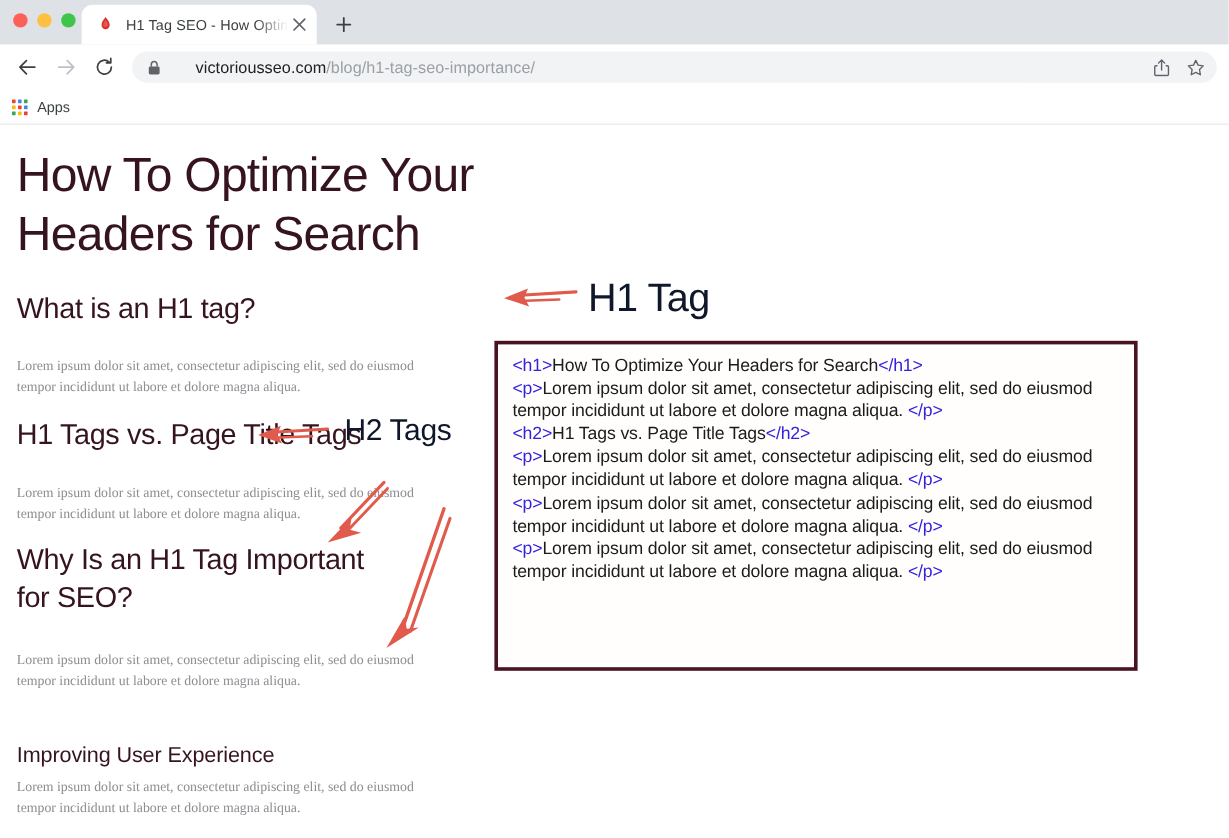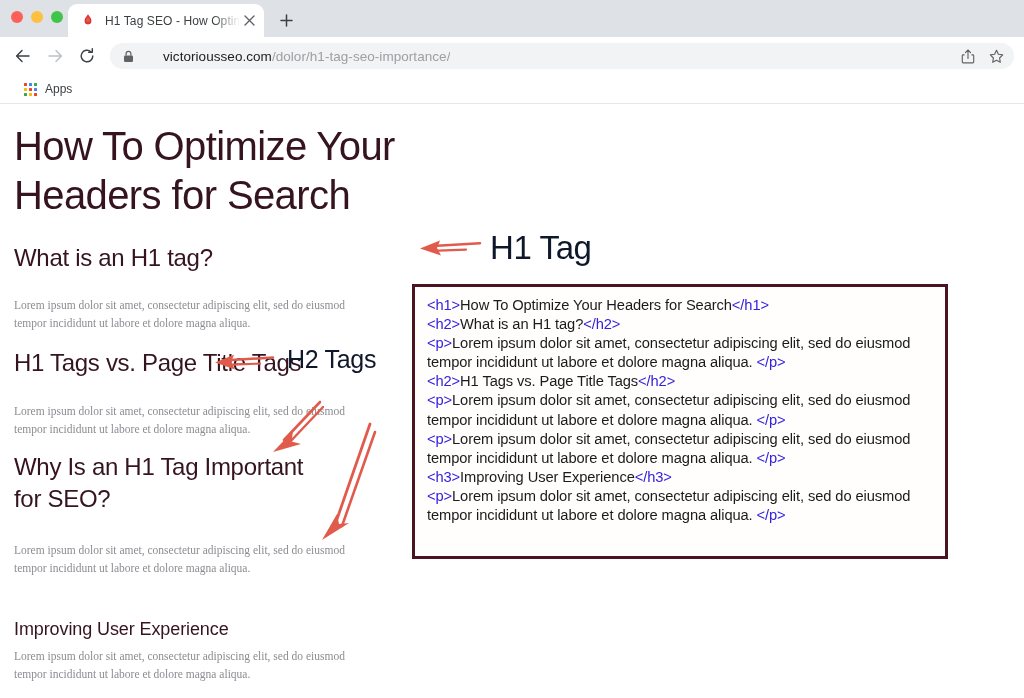--- a/index.html
+++ b/index.html
@@ -107,21 +107,21 @@
   .url .host { color: #202124; margin-left: 20px; }
   .omni-actions { display:flex; align-items:center; gap:14px; margin-left:auto; padding-left:14px; }
   .omni-icon { color:#5f6368; display:flex; }
 
   
   .bookmarks {
     height: 29px;
     background: #ffffff;
     display: flex;
     align-items: center;
-    padding-left: 24px;
+    padding-left: 10px;
     gap: 8px;
     border-bottom: 1px solid #e4e6e8;
   }
   .apps-grid { display: grid; grid-template-columns: repeat(3,3px); grid-template-rows: repeat(3,3px); gap: 2px; }
   .apps-grid i { display:block; width:3px; height:3px; border-radius:.5px; }
   .apps-label { font-size: 12px; color: #3c4043; }
 
   
   .page { position: relative; height: 593px; background: #ffffff; overflow: hidden; }
 
@@ -260,21 +260,21 @@
       </svg>
     </div>
 
     <div class="omnibox">
       <span class="lock">
         <svg width="11" height="13" viewBox="0 0 11 13" aria-hidden="true">
           <rect x="1" y="5.4" width="9" height="6.6" rx="1.2" fill="#5f6368"></rect>
           <path d="M3.1 5.4 V3.7a2.4 2.4 0 0 1 4.8 0 V5.4" stroke="#5f6368" stroke-width="1.25" fill="none"></path>
         </svg>
       </span>
-      <span class="url"><span class="host">victoriousseo.com</span><span>/dolor/h1-tag-seo-importance/</span></span>
+      <span class="url"><span class="host">victoriousseo.com</span><span>/blog/h1-tag-seo-importance/</span></span>
       <span class="omni-actions">
         <span class="omni-icon">
           <svg width="14" height="15" viewBox="0 0 14 15" aria-hidden="true">
             <path d="M3.2 5.8 H2.2 a.9.9 0 0 0-.9.9 V13 a.9.9 0 0 0 .9.9 H11.8 a.9.9 0 0 0 .9-.9 V6.7 a.9.9 0 0 0-.9-.9 H10.8" stroke="currentColor" stroke-width="1.15" fill="none" stroke-linecap="round" stroke-linejoin="round"></path>
             <path d="M7 9.4 V1.2 M4.4 3.6 L7 1 L9.6 3.6" stroke="currentColor" stroke-width="1.15" fill="none" stroke-linecap="round" stroke-linejoin="round"></path>
           </svg>
         </span>
         <span class="omni-icon">
           <svg width="15" height="15" viewBox="0 0 15 15" aria-hidden="true">
             <path d="M7.5 1.3 L9.4 5.3 L13.7 5.9 L10.6 9 L11.3 13.3 L7.5 11.3 L3.7 13.3 L4.4 9 L1.3 5.9 L5.6 5.3 Z" stroke="currentColor" stroke-width="1.15" fill="none" stroke-linejoin="round"></path>
@@ -347,23 +347,21 @@
     <div class="annot-arrow" id="annot-diag-2">
       <svg width="58" height="125" viewBox="0 0 58 125" aria-hidden="true">
         <path d="M50 2 L16 100" stroke="#e15b4c" stroke-width="2.8" stroke-linecap="round" fill="none"></path>
         <path d="M55 10 L22 104" stroke="#e15b4c" stroke-width="2.6" stroke-linecap="round" fill="none"></path>
         <path d="M2 118 L17 92 L19 102 L29 101 Z" fill="#e15b4c"></path>
       </svg>
     </div>
 
     <div class="codeblock">
       <div class="codeline"><span class="tag">&lt;h1&gt;</span><span>How To Optimize Your Headers for Search</span><span class="tag">&lt;/h1&gt;</span></div>
-      <div class="codeline"><span class="tag">&lt;h2&gt;</span><span>What is an H1 tag?</span><span class="tag">&lt;/h2&gt;</span></div>
       <div class="codeline"><span class="tag">&lt;p&gt;</span><span>Lorem ipsum dolor sit amet, consectetur adipiscing elit, sed do eiusmod tempor incididunt ut labore et dolore magna aliqua. </span><span class="tag">&lt;/p&gt;</span></div>
       <div class="codeline"><span class="tag">&lt;h2&gt;</span><span>H1 Tags vs. Page Title Tags</span><span class="tag">&lt;/h2&gt;</span></div>
       <div class="codeline"><span class="tag">&lt;p&gt;</span><span>Lorem ipsum dolor sit amet, consectetur adipiscing elit, sed do eiusmod tempor incididunt ut labore et dolore magna aliqua. </span><span class="tag">&lt;/p&gt;</span></div>
       <div class="codeline"><span class="tag">&lt;p&gt;</span><span>Lorem ipsum dolor sit amet, consectetur adipiscing elit, sed do eiusmod tempor incididunt ut labore et dolore magna aliqua. </span><span class="tag">&lt;/p&gt;</span></div>
-      <div class="codeline"><span class="tag">&lt;h3&gt;</span><span>Improving User Experience</span><span class="tag">&lt;/h3&gt;</span></div>
       <div class="codeline"><span class="tag">&lt;p&gt;</span><span>Lorem ipsum dolor sit amet, consectetur adipiscing elit, sed do eiusmod tempor incididunt ut labore et dolore magna aliqua. </span><span class="tag">&lt;/p&gt;</span></div>
     </div>
 
   </div>
 </div>
 
 </body></html>

